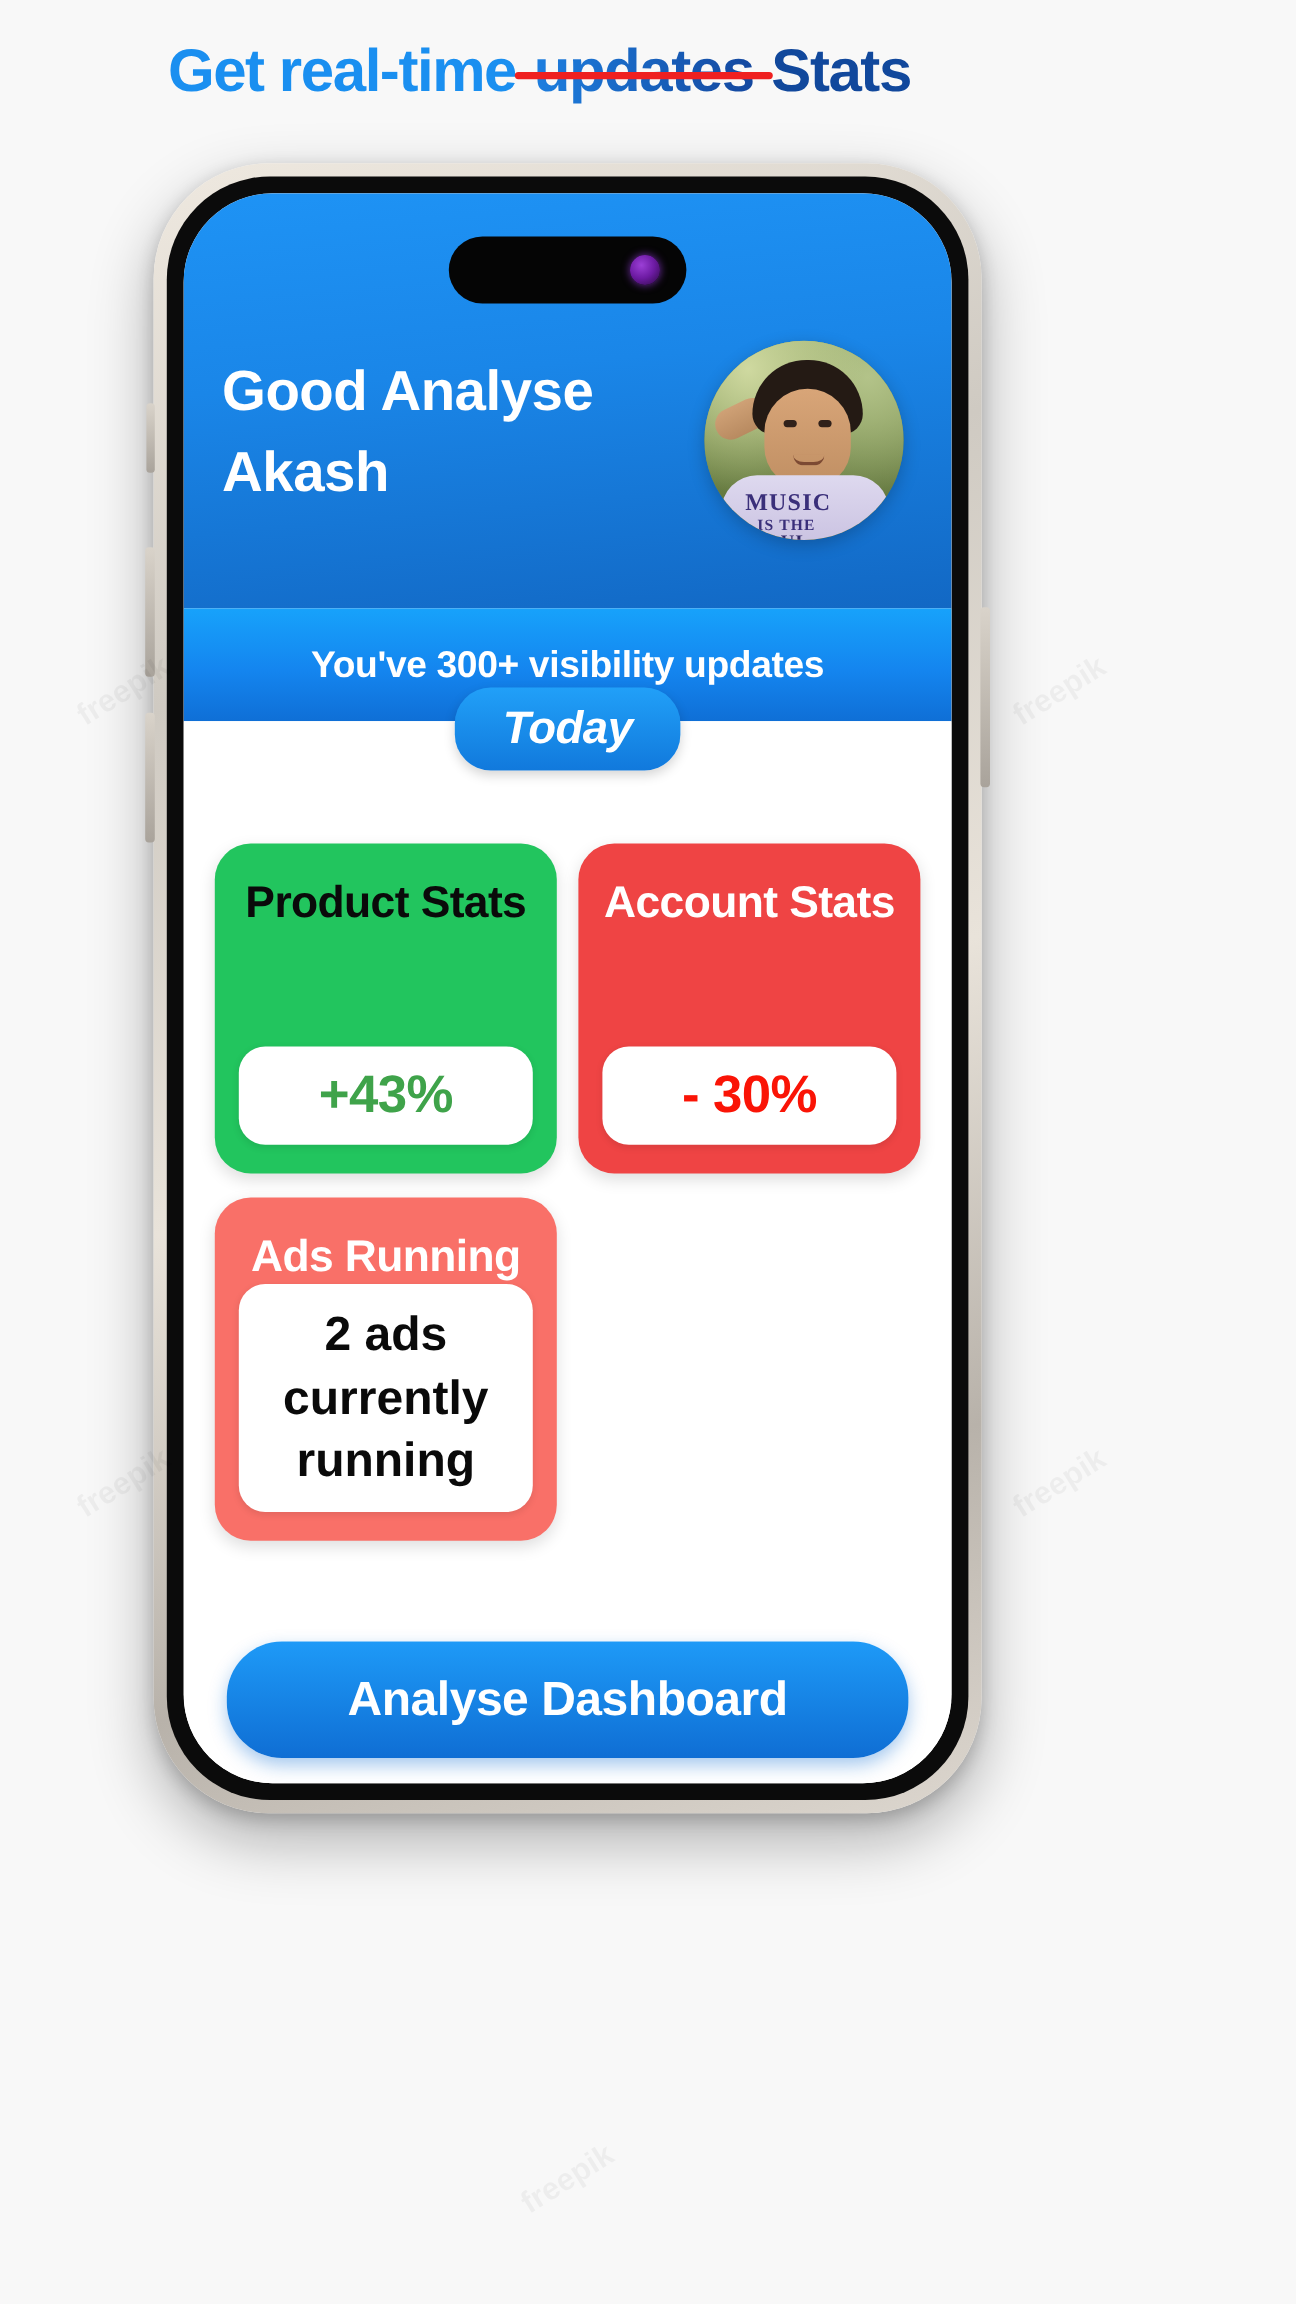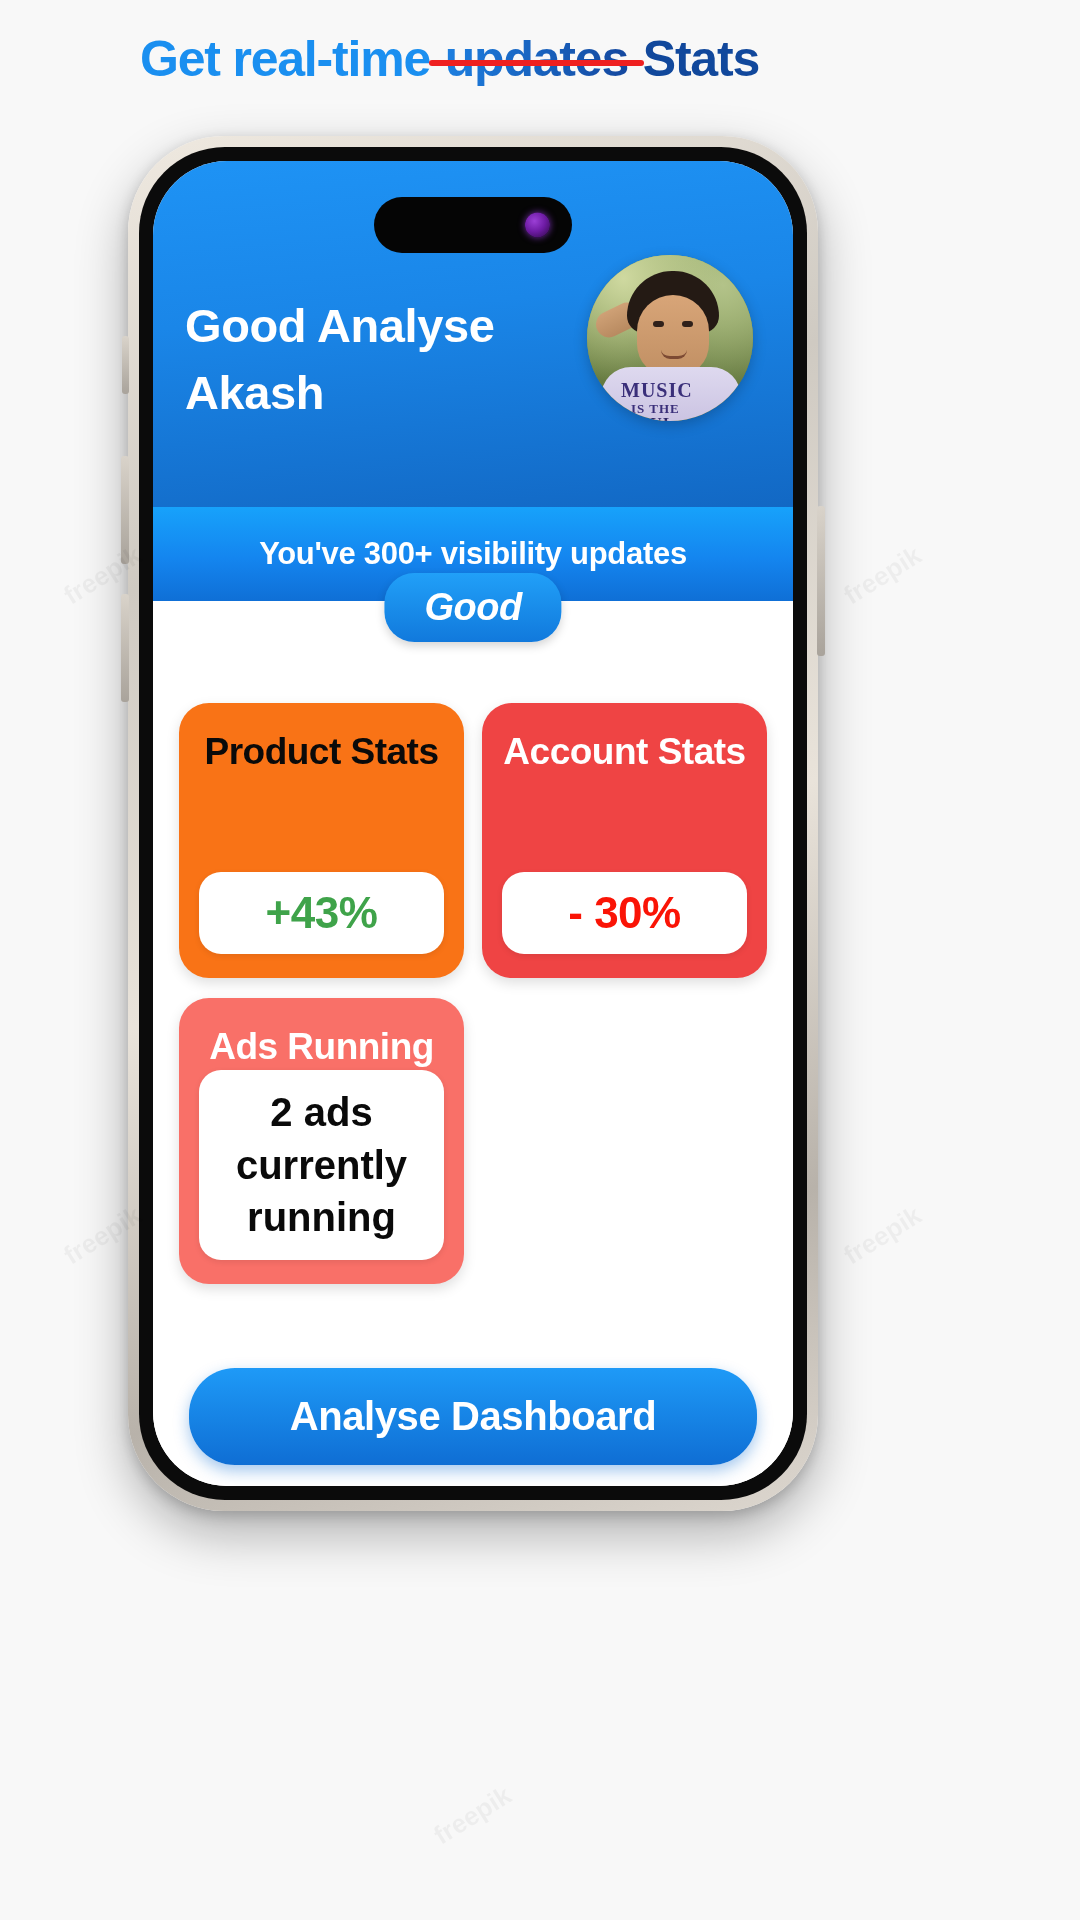--- a/index.html
+++ b/index.html
@@ -128,21 +128,21 @@
     color: #ffffff;
     font-size: 47px;
     font-weight: 800;
     line-height: 1.42;
     letter-spacing: -0.4px;
     max-width: 380px;
   }
   .avatar {
     position: absolute;
     right: 40px;
-    top: 94px;
+    top: 123px;
     width: 166px;
     height: 166px;
     border-radius: 50%;
     overflow: hidden;
     box-shadow: 0 4px 14px rgba(0,0,0,0.22);
     background: linear-gradient(170deg,#9fb06a 0%, #7d9150 40%, #55682f 100%);
   }
   .avatar .av-sky   { position:absolute; inset:0; background:
       radial-gradient(ellipse at 22% 14%, #cfd9a0 0%, rgba(207,217,160,0) 52%),
       radial-gradient(ellipse at 82% 18%, #b3c389 0%, rgba(179,195,137,0) 55%),
@@ -234,21 +234,21 @@
     margin-top: auto;
     background: #ffffff;
     border-radius: 22px;
     width: 100%;
     padding: 16px 10px;
     text-align: center;
     font-weight: 800;
     box-shadow: 0 2px 6px rgba(0,0,0,0.09);
   }
 
-  .card-product { background: #f97316; }
+  .card-product { background: #22c55e; }
   .card-product .card-title { color: #0a0a0a; }
   .card-product .card-chip  { font-size: 44px; color: #3fa34a; letter-spacing: -0.5px; }
 
   .card-account { background: #ef4444; }
   .card-account .card-title { color: #ffffff; }
   .card-account .card-chip  { font-size: 44px; color: #fa1406; letter-spacing: -0.5px; }
 
   .card-ads { background: #f97068; }
   .card-ads .card-title { color: #ffffff; }
   .card-ads .card-chip  { font-size: 40px; color: #0a0a0a; line-height: 1.32; }
@@ -327,21 +327,21 @@
             <div class="av-txt3">SOUL</div>
           </div>
         </div>
 
         <div class="banner">
           <div class="banner-text">You've 300+ visibility updates</div>
         </div>
 
         <div class="app-body">
 
-          <div class="today-pill">Good</div>
+          <div class="today-pill">Today</div>
 
           <div class="cards-grid">
 
             <div class="card card-product">
               <div class="card-title">Product Stats</div>
               <div class="card-chip">+43%</div>
             </div>
 
             <div class="card card-account">
               <div class="card-title">Account Stats</div>

